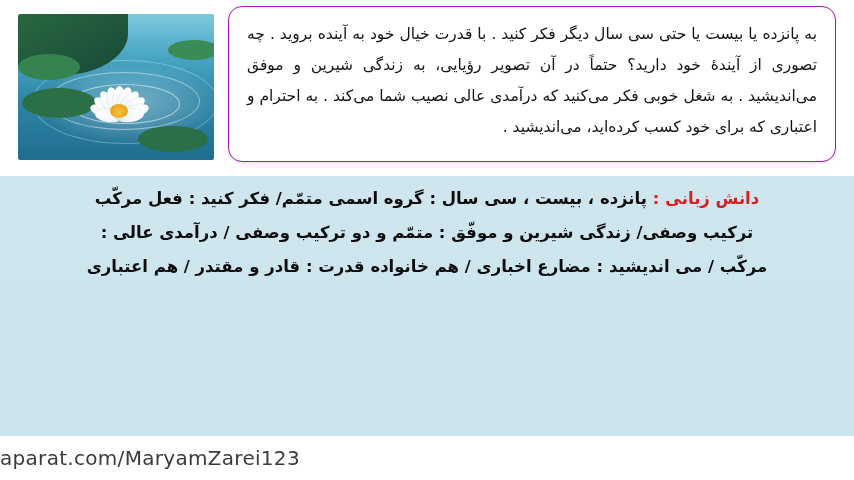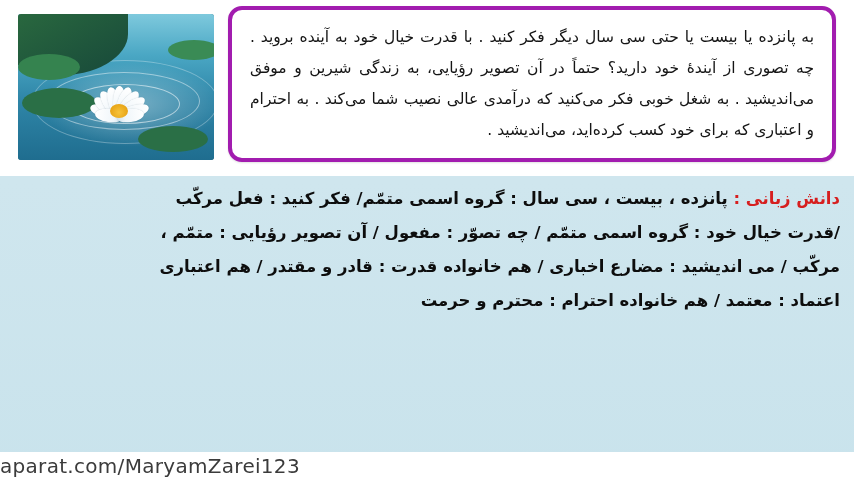--- a/index.html
+++ b/index.html
@@ -107,21 +107,21 @@
   }
 
   
   #text-card {
     position: absolute;
     left: 228px;
     top: 6px;
     width: 608px;
     height: 156px;
     background: #ffffff;
-    border: 4px solid #a21caf;
+    border: 1px solid #a21caf;
     border-radius: 14px;
     box-shadow: 0 1px 2px rgba(0,0,0,0.12);
     box-sizing: border-box;
     padding: 12px 18px 8px 18px;
     direction: rtl;
   }
   #card-text {
     font-family: "DejaVu Sans", sans-serif;
     font-size: 15.5px;
     line-height: 31px;
@@ -141,33 +141,34 @@
     direction: rtl;
     padding: 6px 14px 0 14px;
     box-sizing: border-box;
   }
   .line {
     font-family: "DejaVu Sans", sans-serif;
     font-size: 16.5px;
     line-height: 34px;
     color: #0d0d0d;
     font-weight: bold;
+    text-align: center;
     white-space: nowrap;
   }
   .heading {
     color: #d61f1f;
   }
 
   
   #watermark {
     position: absolute;
     left: 0;
     bottom: 0;
     width: 854px;
-    height: 28px;
+    height: 44px;
     background: #ffffff;
     display: flex;
     align-items: center;
   }
   #watermark-text {
     font-family: "DejaVu Sans", sans-serif;
     font-size: 20px;
     color: #3b3b3b;
     padding-left: 6px;
     margin-left: -6px;
@@ -211,23 +212,22 @@
       <div id="card-text">به پانزده یا بیست یا حتی سی سال دیگر فکر کنید . با قدرت خیال خود به آینده بروید . چه تصوری از آیندهٔ خود دارید؟ حتماً در آن تصویر رؤیایی، به زندگی شیرین و موفق می‌اندیشید . به شغل خوبی فکر می‌کنید که درآمدی عالی نصیب شما می‌کند . به احترام و اعتباری که برای خود کسب کرده‌اید، می‌اندیشید .</div>
     </div>
   </div>
 
   <div id="analysis">
 
     <div class="line">
       <span class="heading">دانش زبانی :</span>
       <span>پانزده ، بیست ، سی سال : گروه اسمی متمّم/ فکر کنید : فعل مرکّب</span>
     </div>
-    <div class="line">/قدرت خیال خود : گروه اسمی متمّم / چه تصوّر : مفعول / آن تصویر رؤیایی : متمّم ،</div>
+    <div class="line">ترکیب وصفی/ زندگی شیرین و موفّق : متمّم و دو ترکیب وصفی / درآمدی عالی :</div>
     <div class="line">مرکّب / می اندیشید : مضارع اخباری / هم خانواده قدرت : قادر و مقتدر / هم اعتباری</div>
-    <div class="line">اعتماد : معتمد / هم خانواده احترام : محترم و حرمت</div>
 
   </div>
 
   <div id="watermark">
     <span id="watermark-text">aparat.com/MaryamZarei123</span>
   </div>
 
 </div>
 
 </body></html>

